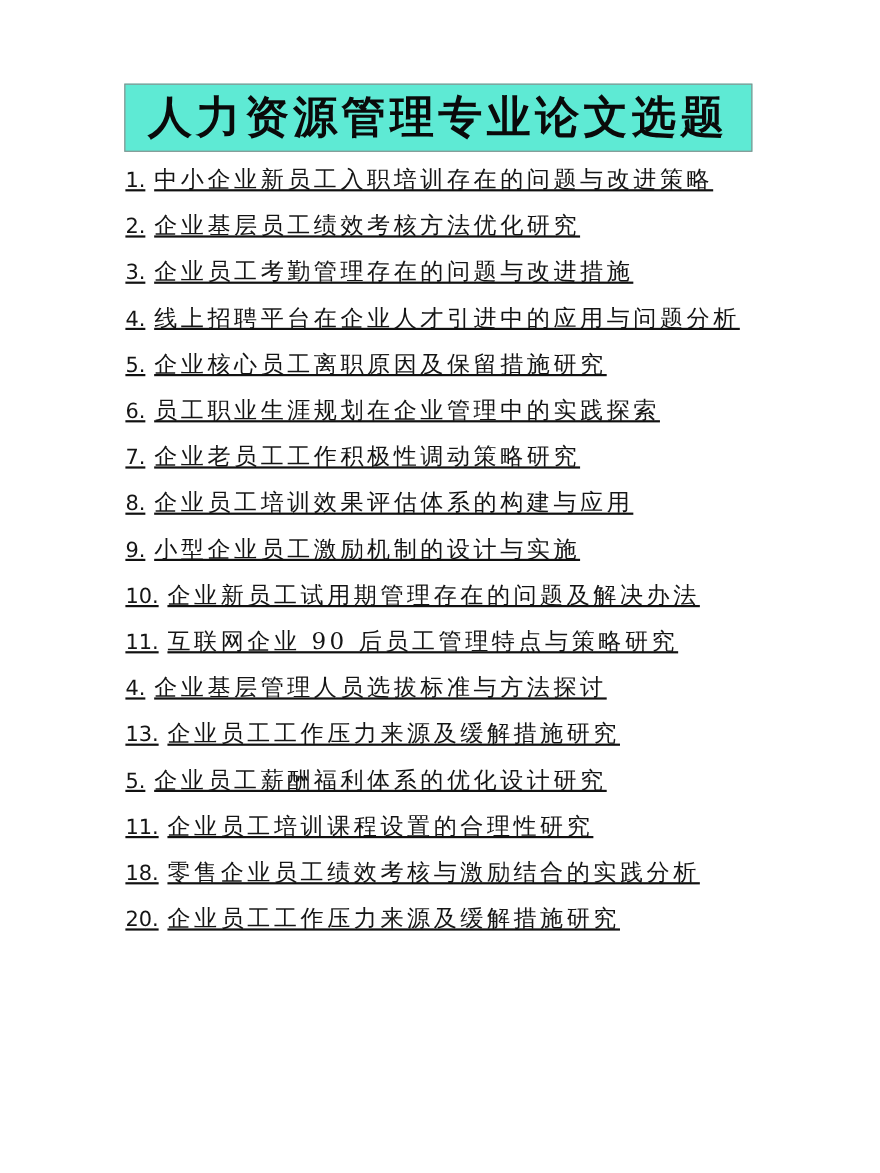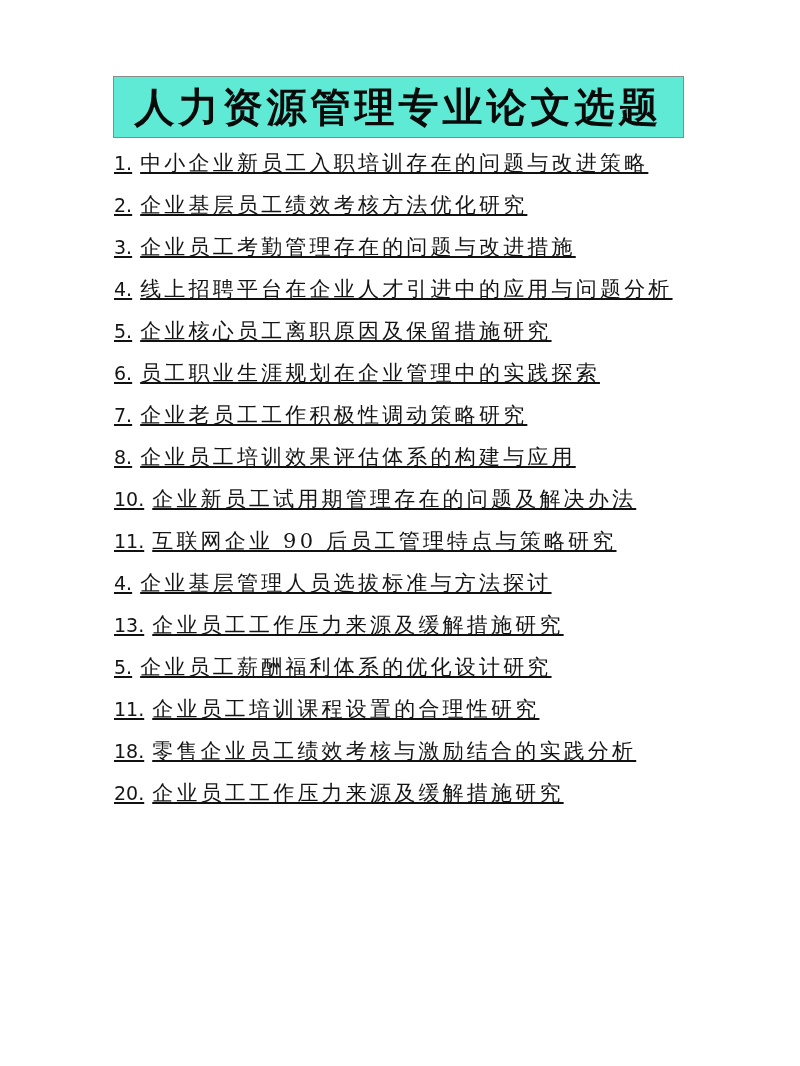--- a/index.html
+++ b/index.html
@@ -72,20 +72,21 @@
 
 <ul class="topic-list">
   <li class="topic-item"><span class="topic-num">1.</span><span class="topic-text">中小企业新员工入职培训存在的问题与改进策略</span></li>
   <li class="topic-item"><span class="topic-num">2.</span><span class="topic-text">企业基层员工绩效考核方法优化研究</span></li>
   <li class="topic-item"><span class="topic-num">3.</span><span class="topic-text">企业员工考勤管理存在的问题与改进措施</span></li>
   <li class="topic-item"><span class="topic-num">4.</span><span class="topic-text">线上招聘平台在企业人才引进中的应用与问题分析</span></li>
   <li class="topic-item"><span class="topic-num">5.</span><span class="topic-text">企业核心员工离职原因及保留措施研究</span></li>
   <li class="topic-item"><span class="topic-num">6.</span><span class="topic-text">员工职业生涯规划在企业管理中的实践探索</span></li>
   <li class="topic-item"><span class="topic-num">7.</span><span class="topic-text">企业老员工工作积极性调动策略研究</span></li>
   <li class="topic-item"><span class="topic-num">8.</span><span class="topic-text">企业员工培训效果评估体系的构建与应用</span></li>
+  <li class="topic-item"><span class="topic-num">9.</span><span class="topic-text">小型企业员工激励机制的设计与实施</span></li>
   <li class="topic-item"><span class="topic-num">10.</span><span class="topic-text">企业新员工试用期管理存在的问题及解决办法</span></li>
   <li class="topic-item"><span class="topic-num">11.</span><span class="topic-text">互联网企业 90 后员工管理特点与策略研究</span></li>
   <li class="topic-item"><span class="topic-num">4.</span><span class="topic-text">企业基层管理人员选拔标准与方法探讨</span></li>
   <li class="topic-item"><span class="topic-num">13.</span><span class="topic-text">企业员工工作压力来源及缓解措施研究</span></li>
   <li class="topic-item"><span class="topic-num">5.</span><span class="topic-text">企业员工薪酬福利体系的优化设计研究</span></li>
   <li class="topic-item"><span class="topic-num">11.</span><span class="topic-text">企业员工培训课程设置的合理性研究</span></li>
   <li class="topic-item"><span class="topic-num">18.</span><span class="topic-text">零售企业员工绩效考核与激励结合的实践分析</span></li>
   <li class="topic-item"><span class="topic-num">20.</span><span class="topic-text">企业员工工作压力来源及缓解措施研究</span></li>
 </ul>
 

